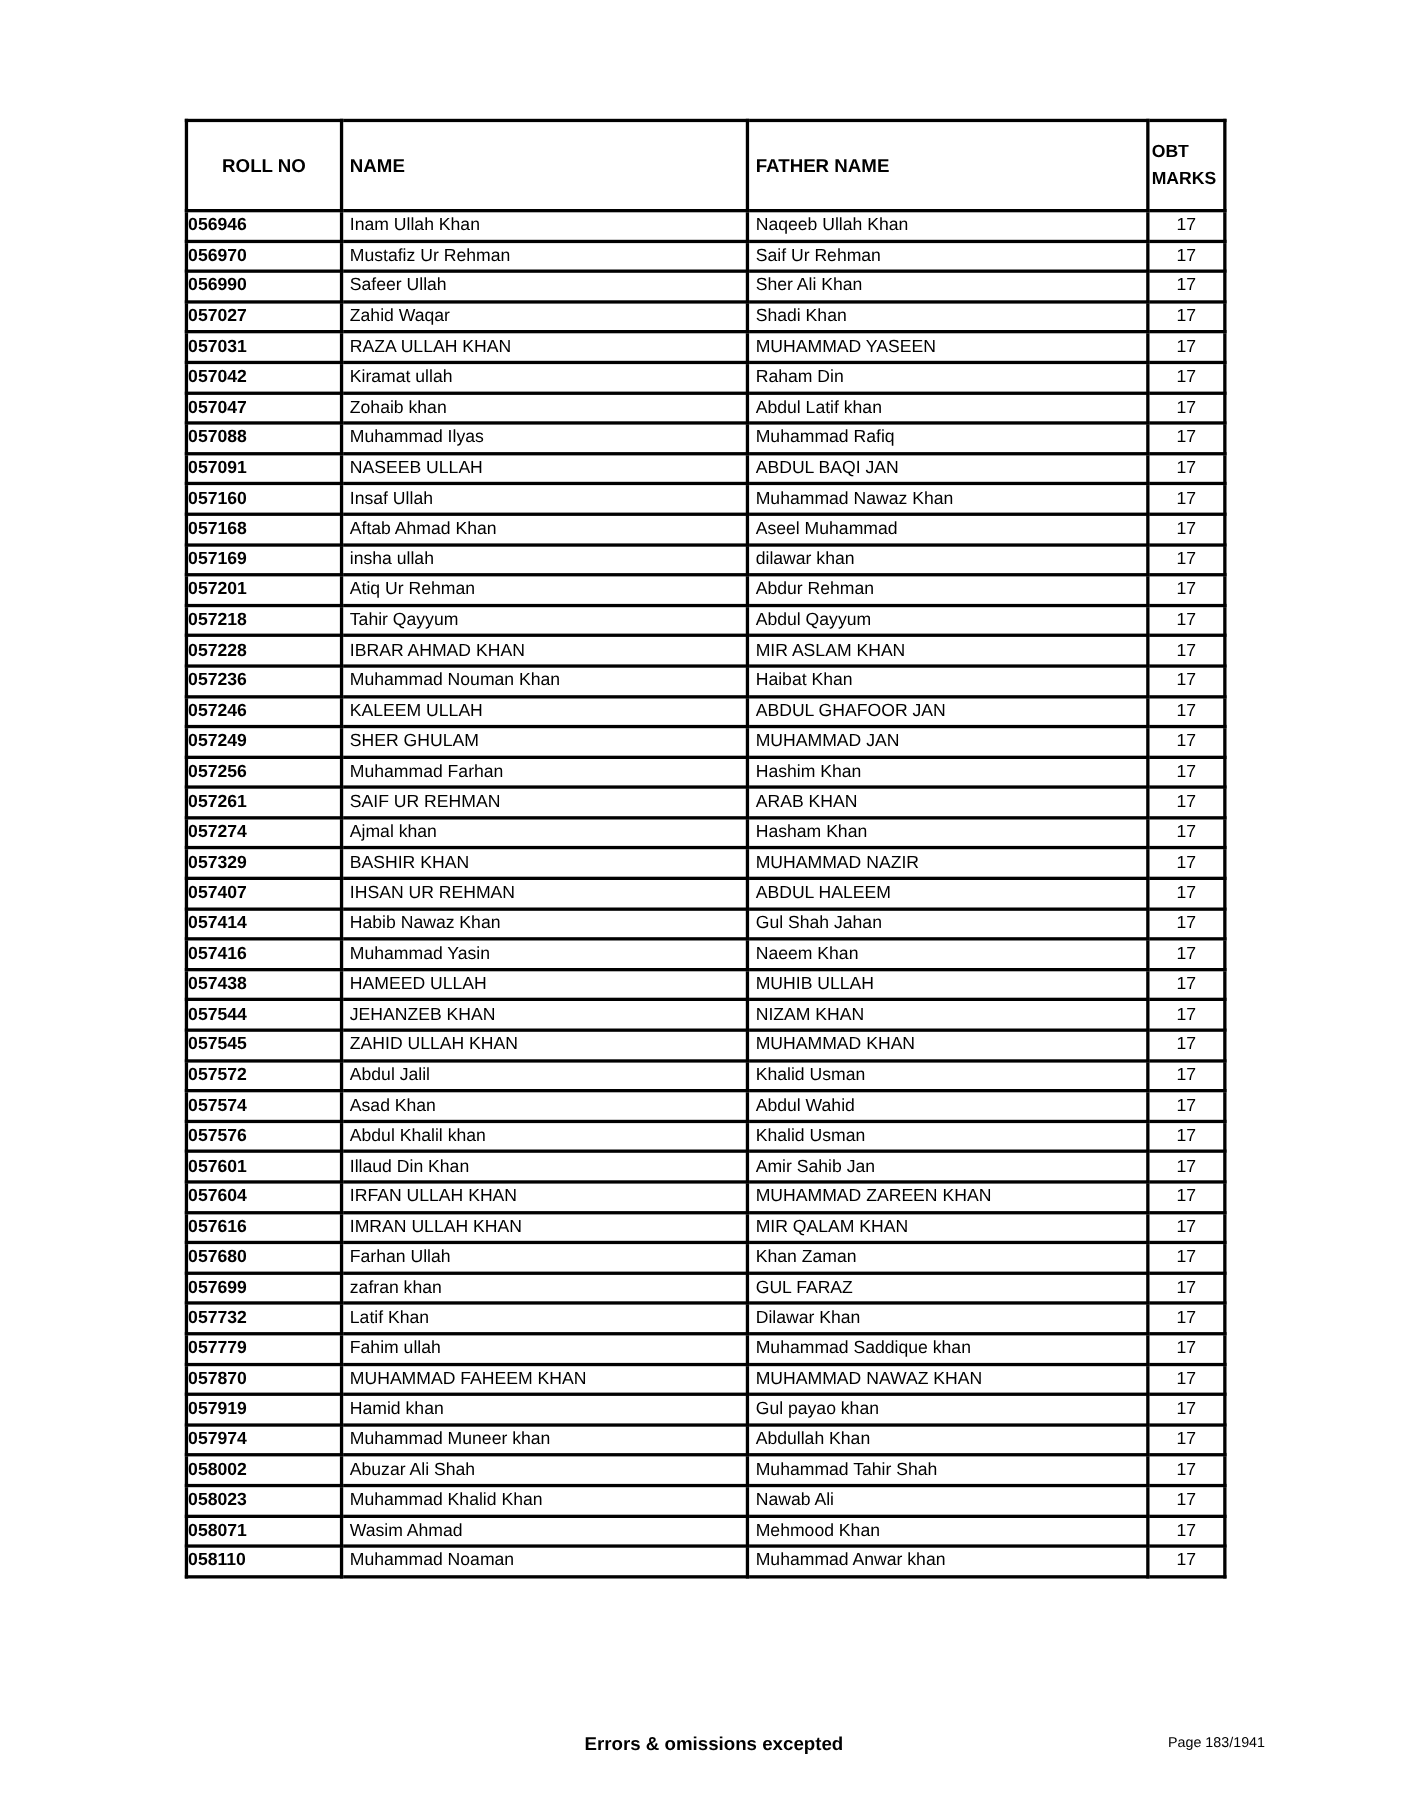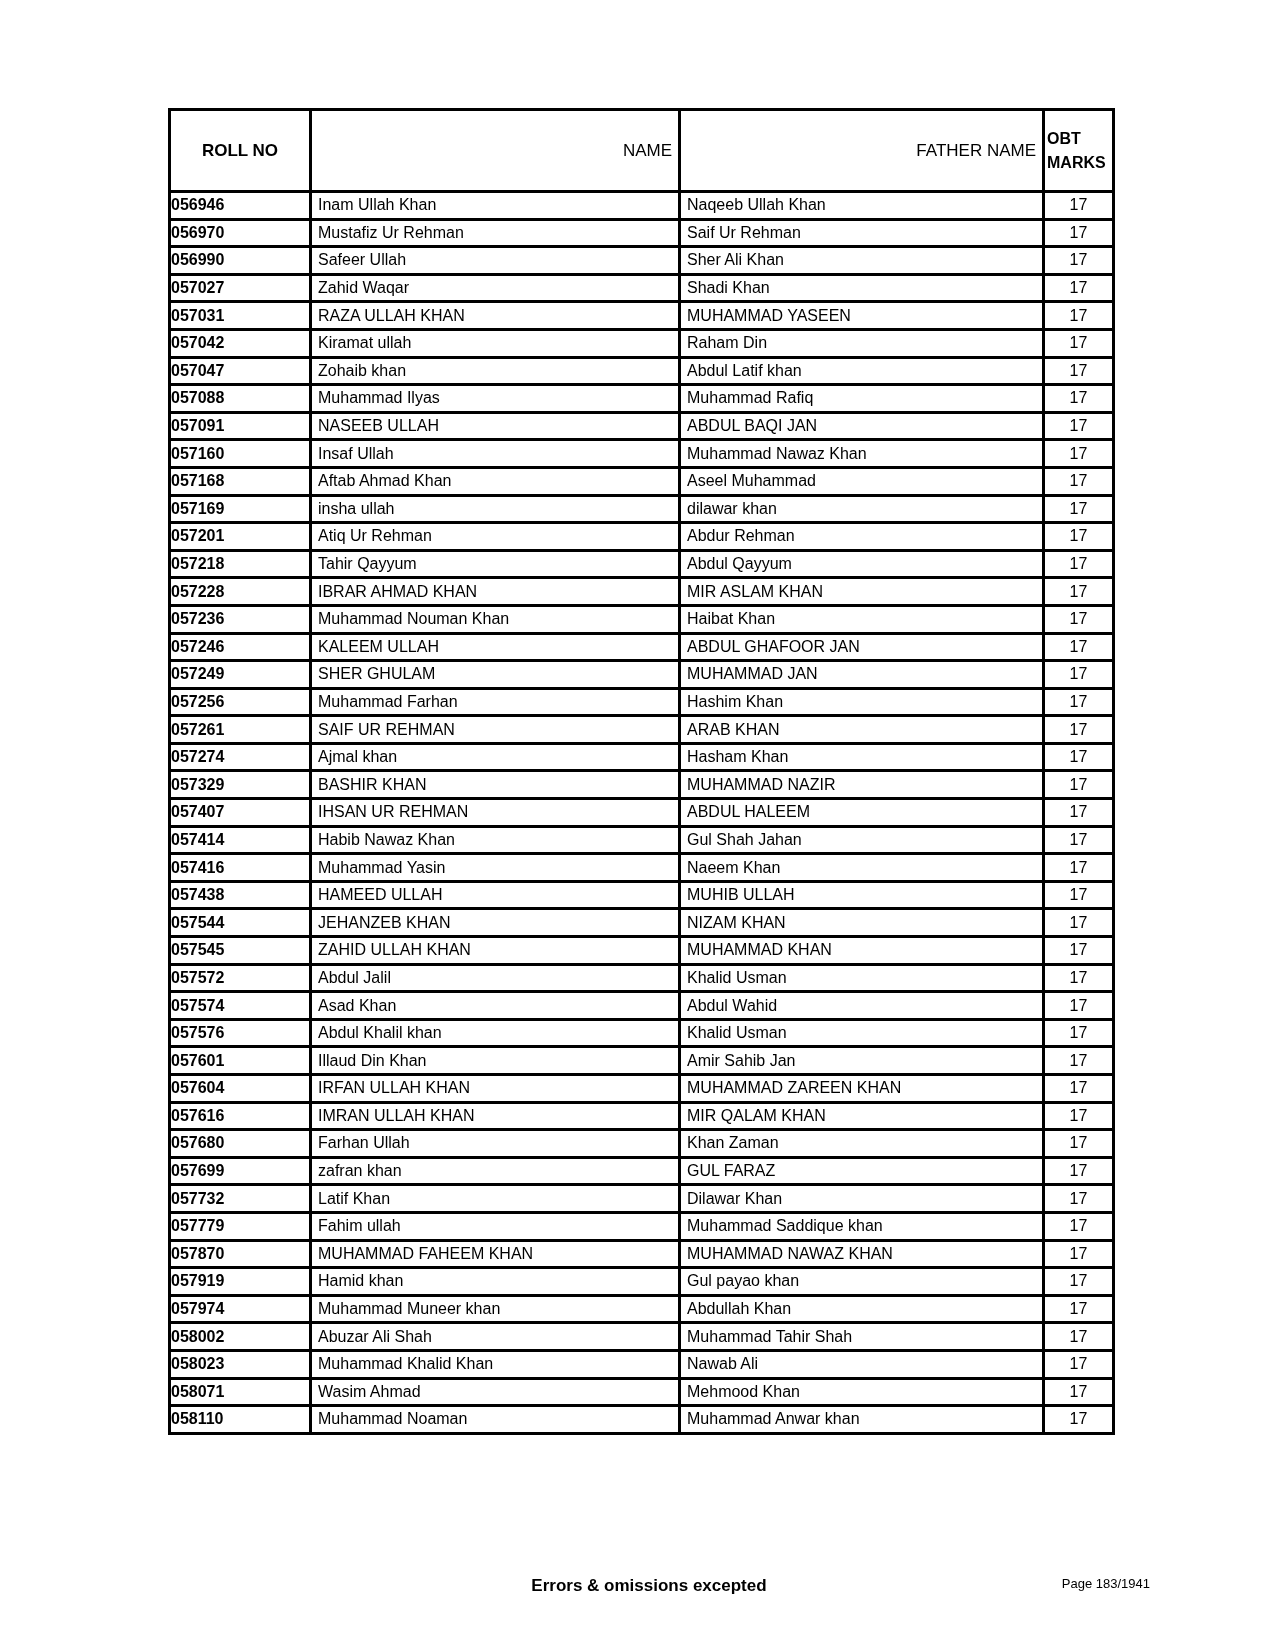--- a/index.html
+++ b/index.html
@@ -33,24 +33,24 @@
     vertical-align: middle;
   }
   .results-table thead tr { height: 82px; }
   .results-table tbody tr { height: 27.6px; }
   th.h-roll {
     text-align: center;
     font-size: 17px;
     font-weight: bold;
   }
   th.h-name, th.h-father {
-    text-align: right;
+    text-align: left;
     padding: 0 6px;
     font-size: 17px;
-    font-weight: normal;
+    font-weight: bold;
   }
   th.h-obt {
     text-align: left;
     font-size: 16px;
     font-weight: bold;
     line-height: 1.5;
     padding: 0 2px;
     white-space: normal;
   }
   td.c-roll {

